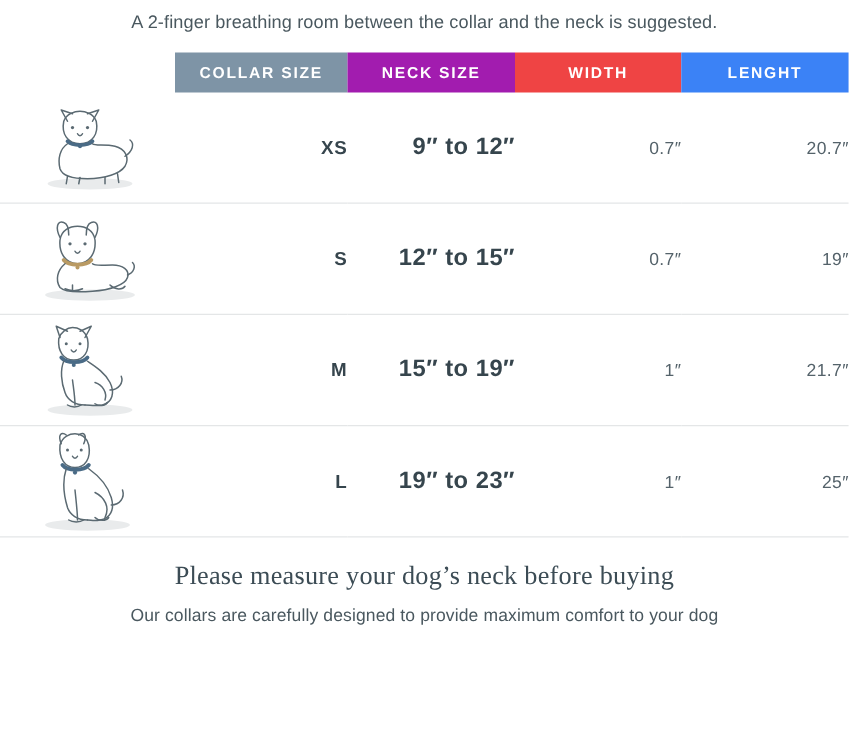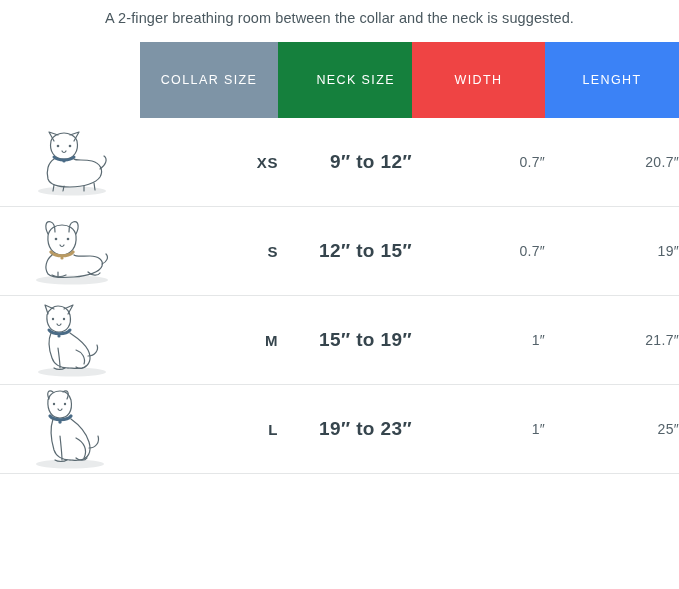--- a/index.html
+++ b/index.html
@@ -52,33 +52,33 @@
     width: 679px;
     table-layout: fixed;
   }
   table.sizes col.c-img    { width: 140px; }
   table.sizes col.c-collar { width: 138px; }
   table.sizes col.c-neck   { width: 134px; }
   table.sizes col.c-width  { width: 133px; }
   table.sizes col.c-length { width: 134px; }
 
   thead th {
-    height: 42px;
+    height: 32px;
     font-size: 12.5px;
-    font-weight: normal;
+    font-weight: bold;
     letter-spacing: 1.4px;
     text-align: center;
-    padding: 17px;
+    padding: 0;
     vertical-align: middle;
     color: #ffffff;
     border: none;
   }
   th.h-blank   { background: #ffffff; }
   th.h-collar  { background: #7e94a6; }
-  th.h-neck    { background: #15803d; text-align: right; }
+  th.h-neck    { background: #a21caf; }
   th.h-width   { background: #ef4444; color: #ffffff; }
   th.h-length  { background: #3b82f6; color: #ffffff; }
 
   tbody td {
     border-bottom: 1px solid #e4e6e7;
     height: 88px;
     text-align: right;
     vertical-align: middle;
     padding: 0;
   }
@@ -294,14 +294,18 @@
           <td class="cell-collar">L</td>
           <td class="cell-neck">19″ to 23″</td>
           <td class="cell-width">1″</td>
           <td class="cell-length">25″</td>
         </tr>
 
       </tbody>
     </table>
   </div>
 
+  <div class="footer">
+    <div class="footer-main">Please measure your dog’s neck before buying</div>
+    <div class="footer-sub">Our collars are carefully designed to provide maximum comfort to your dog</div>
+  </div>
 
 </div>
 
 </body></html>

